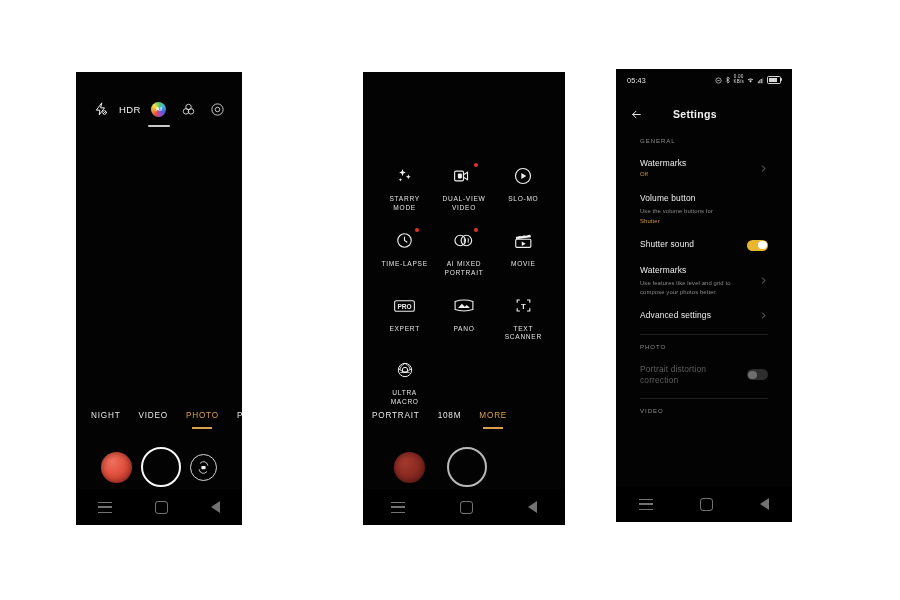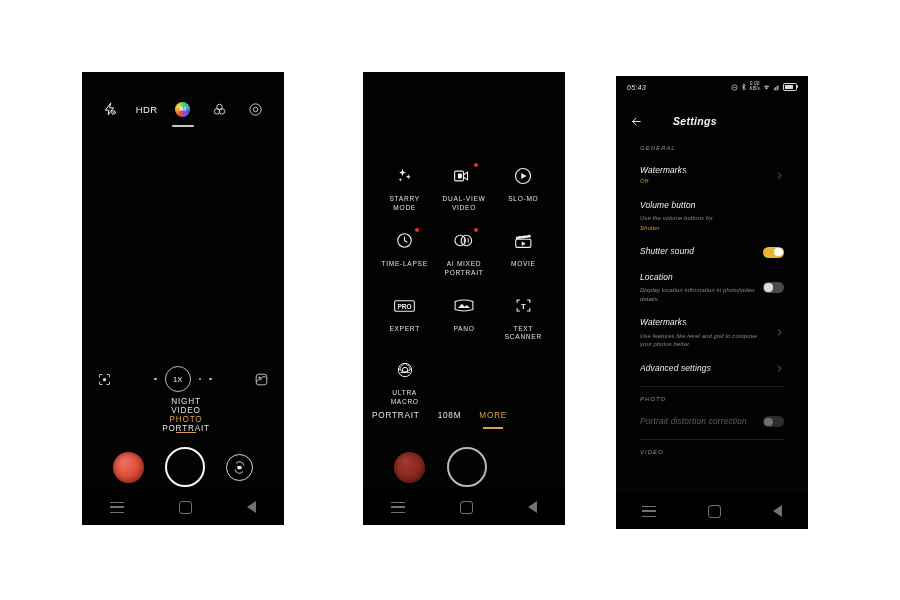--- a/index.html
+++ b/index.html
@@ -18,23 +18,23 @@
     position: absolute;
     inset: 0;
   }
 
   
   .phone {
     position: absolute;
     background: #030303;
     overflow: hidden;
   }
-  #phone1 { left: 82px;  top: 72px; width: 202px; height: 453px; }
+  #phone1 { left: 76px;  top: 72px; width: 166px; height: 453px; }
   #phone2 { left: 363px; top: 72px; width: 202px; height: 453px; }
-  #phone3 { left: 616px; top: 76px; width: 192px; height: 453px; font-style: italic; }
+  #phone3 { left: 616px; top: 69px; width: 176px; height: 453px; }
 
   
   .navbar {
     position: absolute;
     left: 0; right: 0; bottom: 0;
     height: 36px;
     display: flex;
     align-items: center;
     justify-content: space-around;
     background: #000;
@@ -133,21 +133,20 @@
   }
 
   .modebar {
     position: absolute; left: 0; right: 0;
     top: 325px; height: 36px;
     display: flex; align-items: center;
     gap: 0;
     padding-left: 6px;
     box-sizing: border-box;
     overflow: hidden;
-    flex-direction: column;
   }
   .mode {
     font-size: 8.2px;
     letter-spacing: .8px;
     color: #e6e6e6;
     padding: 0 9px;
     white-space: nowrap;
     position: relative;
   }
   .mode.active { color: #d9a14a; }
@@ -374,41 +373,20 @@
       <div class="ti">
         <svg width="15" height="15" viewBox="0 0 24 24" fill="none" stroke="#f0f0f0" stroke-width="1.3">
           <circle cx="12" cy="12" r="9"></circle>
           <circle cx="12" cy="12" r="3.6"></circle>
         </svg>
       </div>
     </div>
 
     <div class="notch-pill"></div>
 
-    <div class="zoombar">
-      <div class="focus-ico">
-        <svg width="15" height="15" viewBox="0 0 24 24" fill="none" stroke="#e8e8e8" stroke-width="1.4" stroke-linecap="round">
-          <path d="M4 8V5a1 1 0 0 1 1-1h3M16 4h3a1 1 0 0 1 1 1v3M20 16v3a1 1 0 0 1-1 1h-3M8 20H5a1 1 0 0 1-1-1v-3"></path>
-          <circle cx="12" cy="12" r="2.6" fill="#e8e8e8" stroke="none"></circle>
-        </svg>
-      </div>
-      <div class="zoom-center">
-        <div class="zdot"></div>
-        <div class="zpill">1X</div>
-        <div class="zdot"></div>
-        <div class="zdot"></div>
-      </div>
-      <div class="filter-ico">
-        <svg width="15" height="15" viewBox="0 0 24 24" fill="none" stroke="#e8e8e8" stroke-width="1.3">
-          <rect x="3.5" y="3.5" width="17" height="17" rx="4"></rect>
-          <path d="M20 9a5.2 5.2 0 0 0-9 3.4A5.2 5.2 0 0 0 4 16" stroke-width="1.2"></path>
-          <circle cx="9" cy="9" r="1.6" fill="#e8e8e8" stroke="none"></circle>
-        </svg>
-      </div>
-    </div>
 
     <div class="modebar">
       <div class="mode">NIGHT</div>
       <div class="mode">VIDEO</div>
       <div class="mode active">PHOTO</div>
       <div class="mode">PORTRAIT</div>
 
     </div>
 
     <div class="shutterrow">
@@ -635,29 +613,20 @@
 
       <div class="srow">
         <div class="txtcol">
           <div class="stitle">Shutter sound</div>
         </div>
         <div class="toggle on">
             <span class="knob"></span>
           </div>
       </div>
 
-      <div class="srow">
-        <div class="txtcol">
-          <div class="stitle">Location</div>
-          <div class="ssub">Display location information in photo/video details.</div>
-        </div>
-        <div class="toggle off">
-            <span class="knob"></span>
-          </div>
-      </div>
 
       <div class="srow">
         <div class="txtcol">
           <div class="stitle">Watermarks</div>
           <div class="ssub">Use features like level and grid to compose your photos better.</div>
         </div>
         <div class="chev">
           <svg width="9" height="9" viewBox="0 0 24 24" fill="none" stroke="#9a9a9a" stroke-width="2" stroke-linecap="round" stroke-linejoin="round">
               <path d="M9 5l7 7-7 7"></path>
             </svg>

